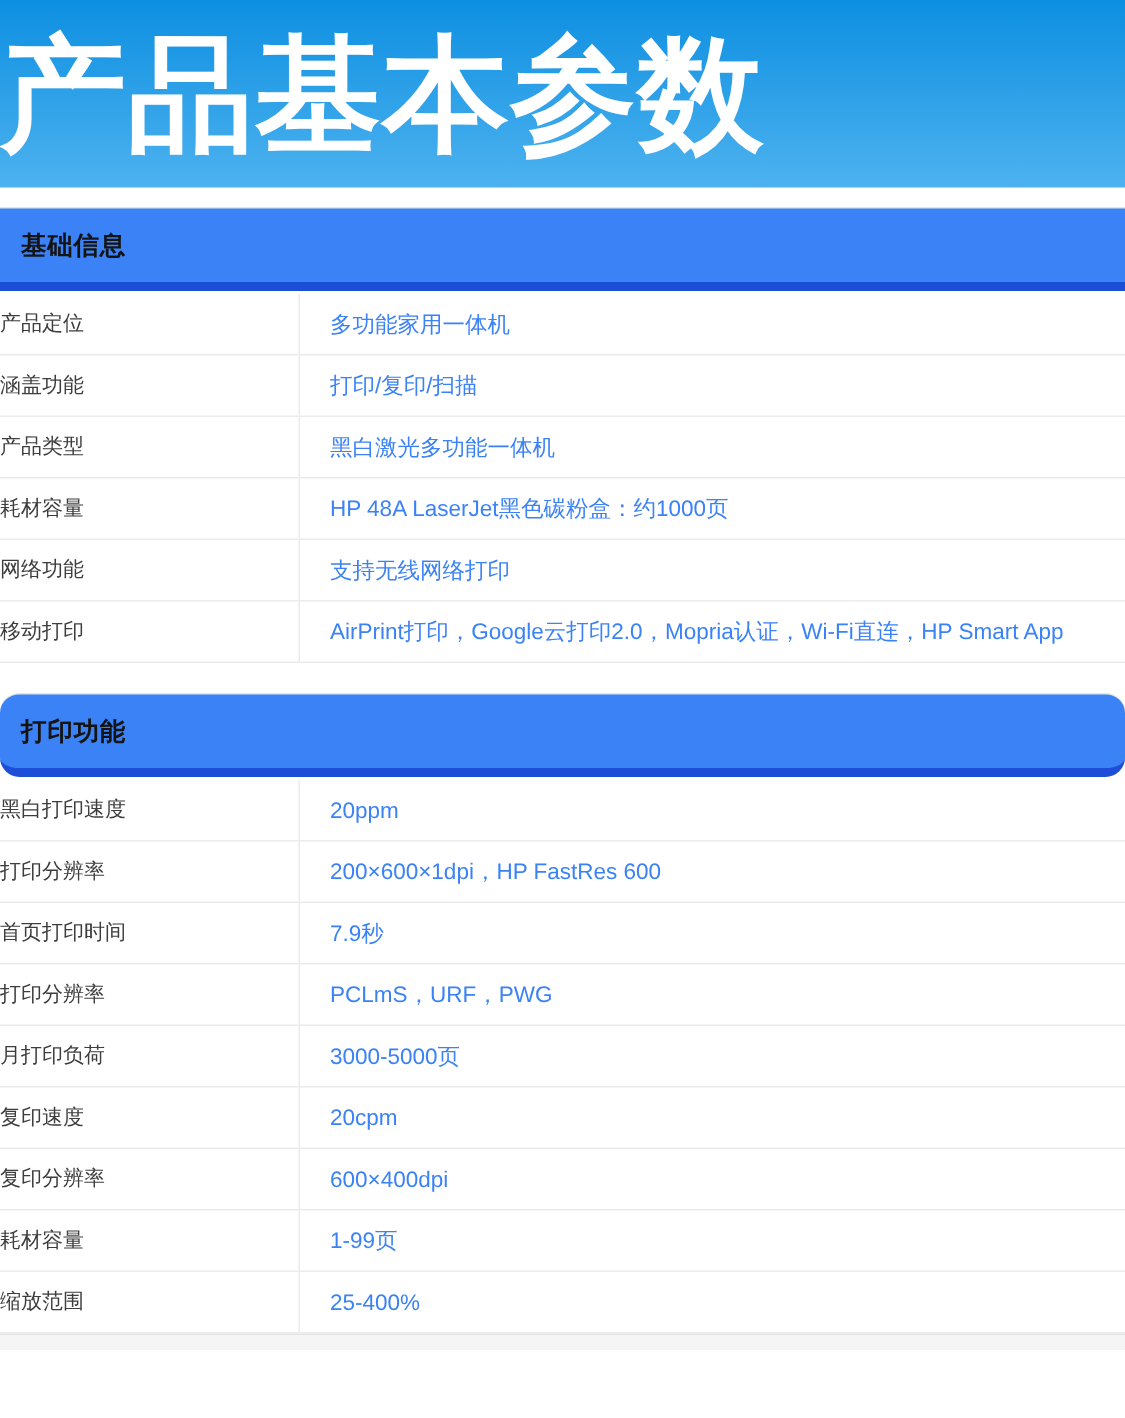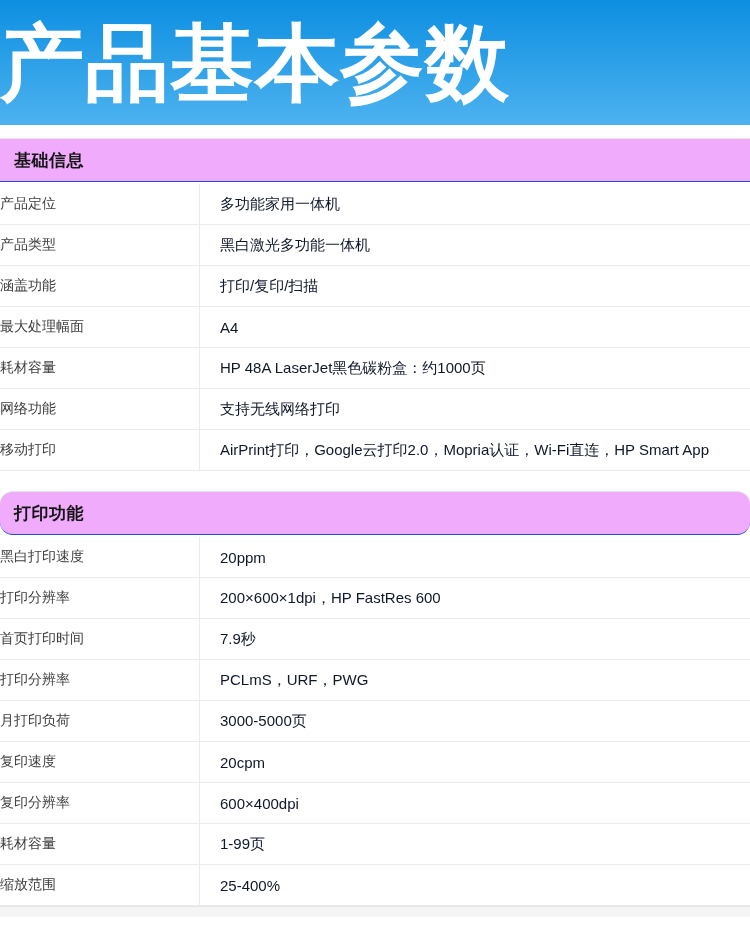--- a/index.html
+++ b/index.html
@@ -18,24 +18,24 @@
     color: #ffffff;
     font-size: 84px;
     font-weight: 900;
     line-height: 1;
     letter-spacing: 1px;
     white-space: nowrap;
   }
   .spec-table { padding-top: 13px; }
   .section-head {
     box-sizing: border-box;
-    height: 44px;
-    background: #f0abfc;
+    height: 56px;
+    background: #3b82f6;
     border-top: 1px solid #e4e4e4;
-    border-bottom: 1px solid #1d4ed8;
+    border-bottom: 6px solid #1d4ed8;
     display: flex; align-items: center;
     padding: 0 14px;
     margin-bottom: 2px;
   }
   .spec-section + .spec-section .section-head { margin-top: 20px; border-radius: 13px; }
   .section-title {
     margin: 0;
     font-size: 17px;
     font-weight: bold;
     color: #141414;
@@ -52,21 +52,21 @@
     flex: 0 0 200px; width: 200px;
     padding-left: 0; padding-right: 10px;
     border-right: 1px solid #ebebeb;
     font-size: 14px;
     color: #3d3d3d;
   }
   .value {
     flex: 1 1 auto;
     padding-left: 20px; padding-right: 14px;
     font-size: 15px;
-    color: #0f172a;
+    color: #3b82f6;
     white-space: nowrap;
   }
   .next-section-peek {
     height: 10px;
     background: #f5f5f5;
     border-top: 1px solid #e4e4e4;
   }
 </style>
 </head>
 <body>
@@ -81,33 +81,29 @@
     <div class="section-head">
       <h2 class="section-title">基础信息</h2>
     </div>
     <div class="section-rows">
   <div class="row">
     <div class="cell label">产品定位</div>
     <div class="cell value">多功能家用一体机</div>
   </div>
 
   <div class="row">
-    <div class="cell label">产品类型</div>
-    <div class="cell value">黑白激光多功能一体机</div>
-  </div>
-
-  <div class="row">
     <div class="cell label">涵盖功能</div>
     <div class="cell value">打印/复印/扫描</div>
   </div>
 
   <div class="row">
-    <div class="cell label">最大处理幅面</div>
-    <div class="cell value">A4</div>
+    <div class="cell label">产品类型</div>
+    <div class="cell value">黑白激光多功能一体机</div>
   </div>
+
 
   <div class="row">
     <div class="cell label">耗材容量</div>
     <div class="cell value">HP 48A LaserJet黑色碳粉盒：约1000页</div>
   </div>
 
   <div class="row">
     <div class="cell label">网络功能</div>
     <div class="cell value">支持无线网络打印</div>
   </div>

